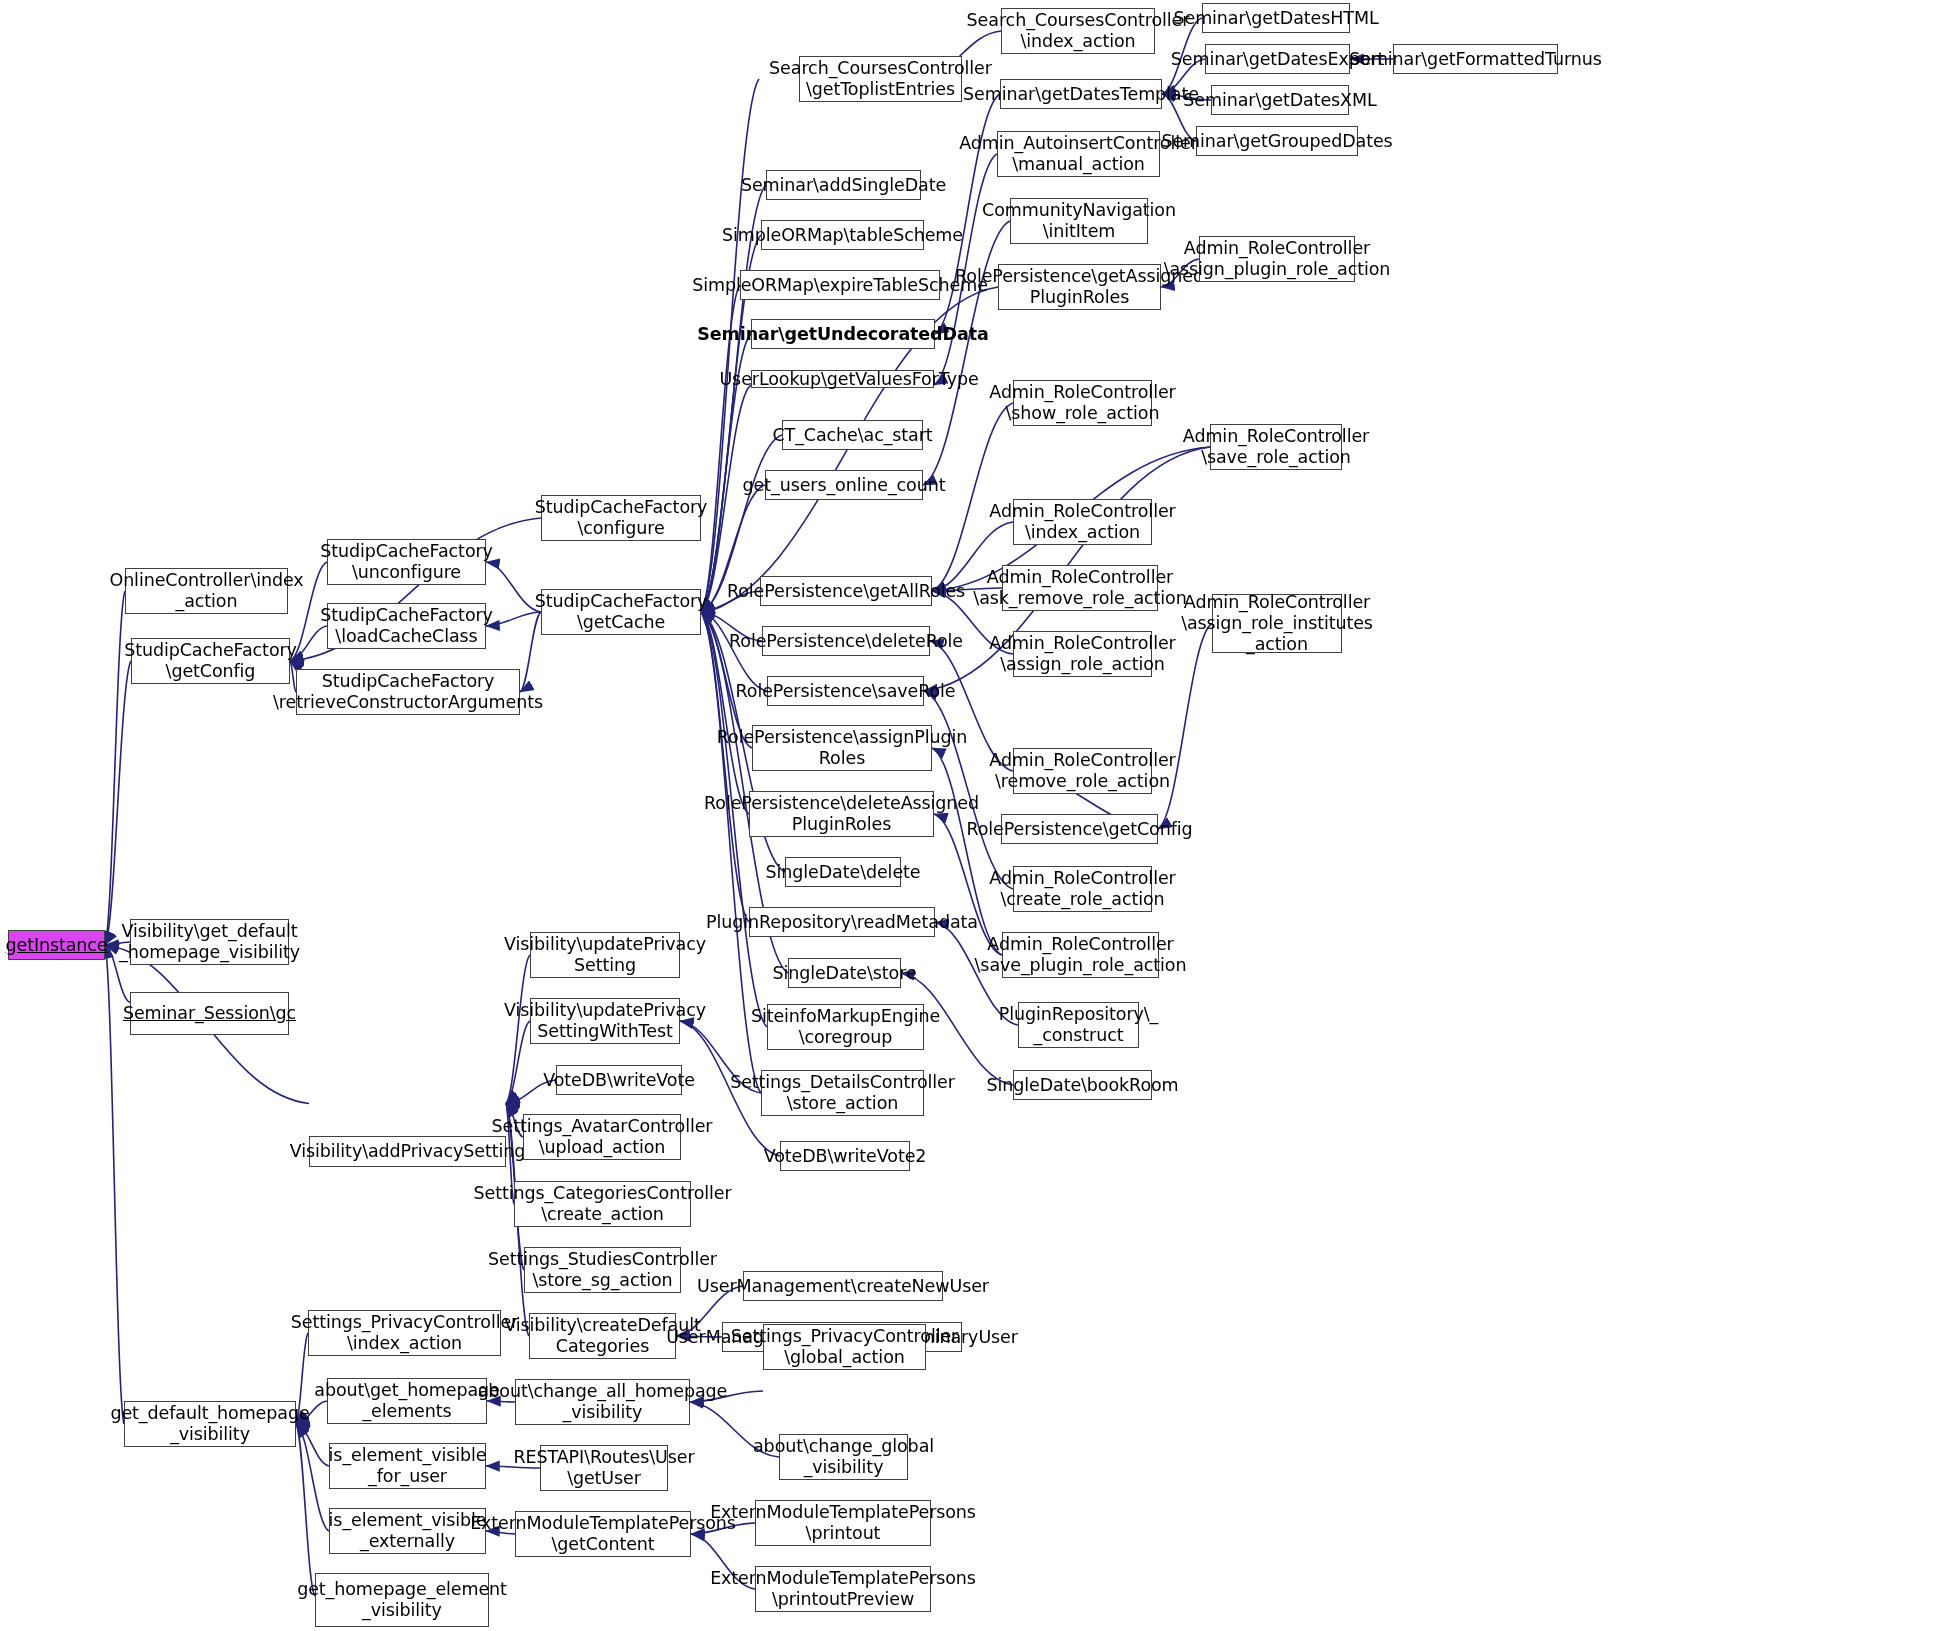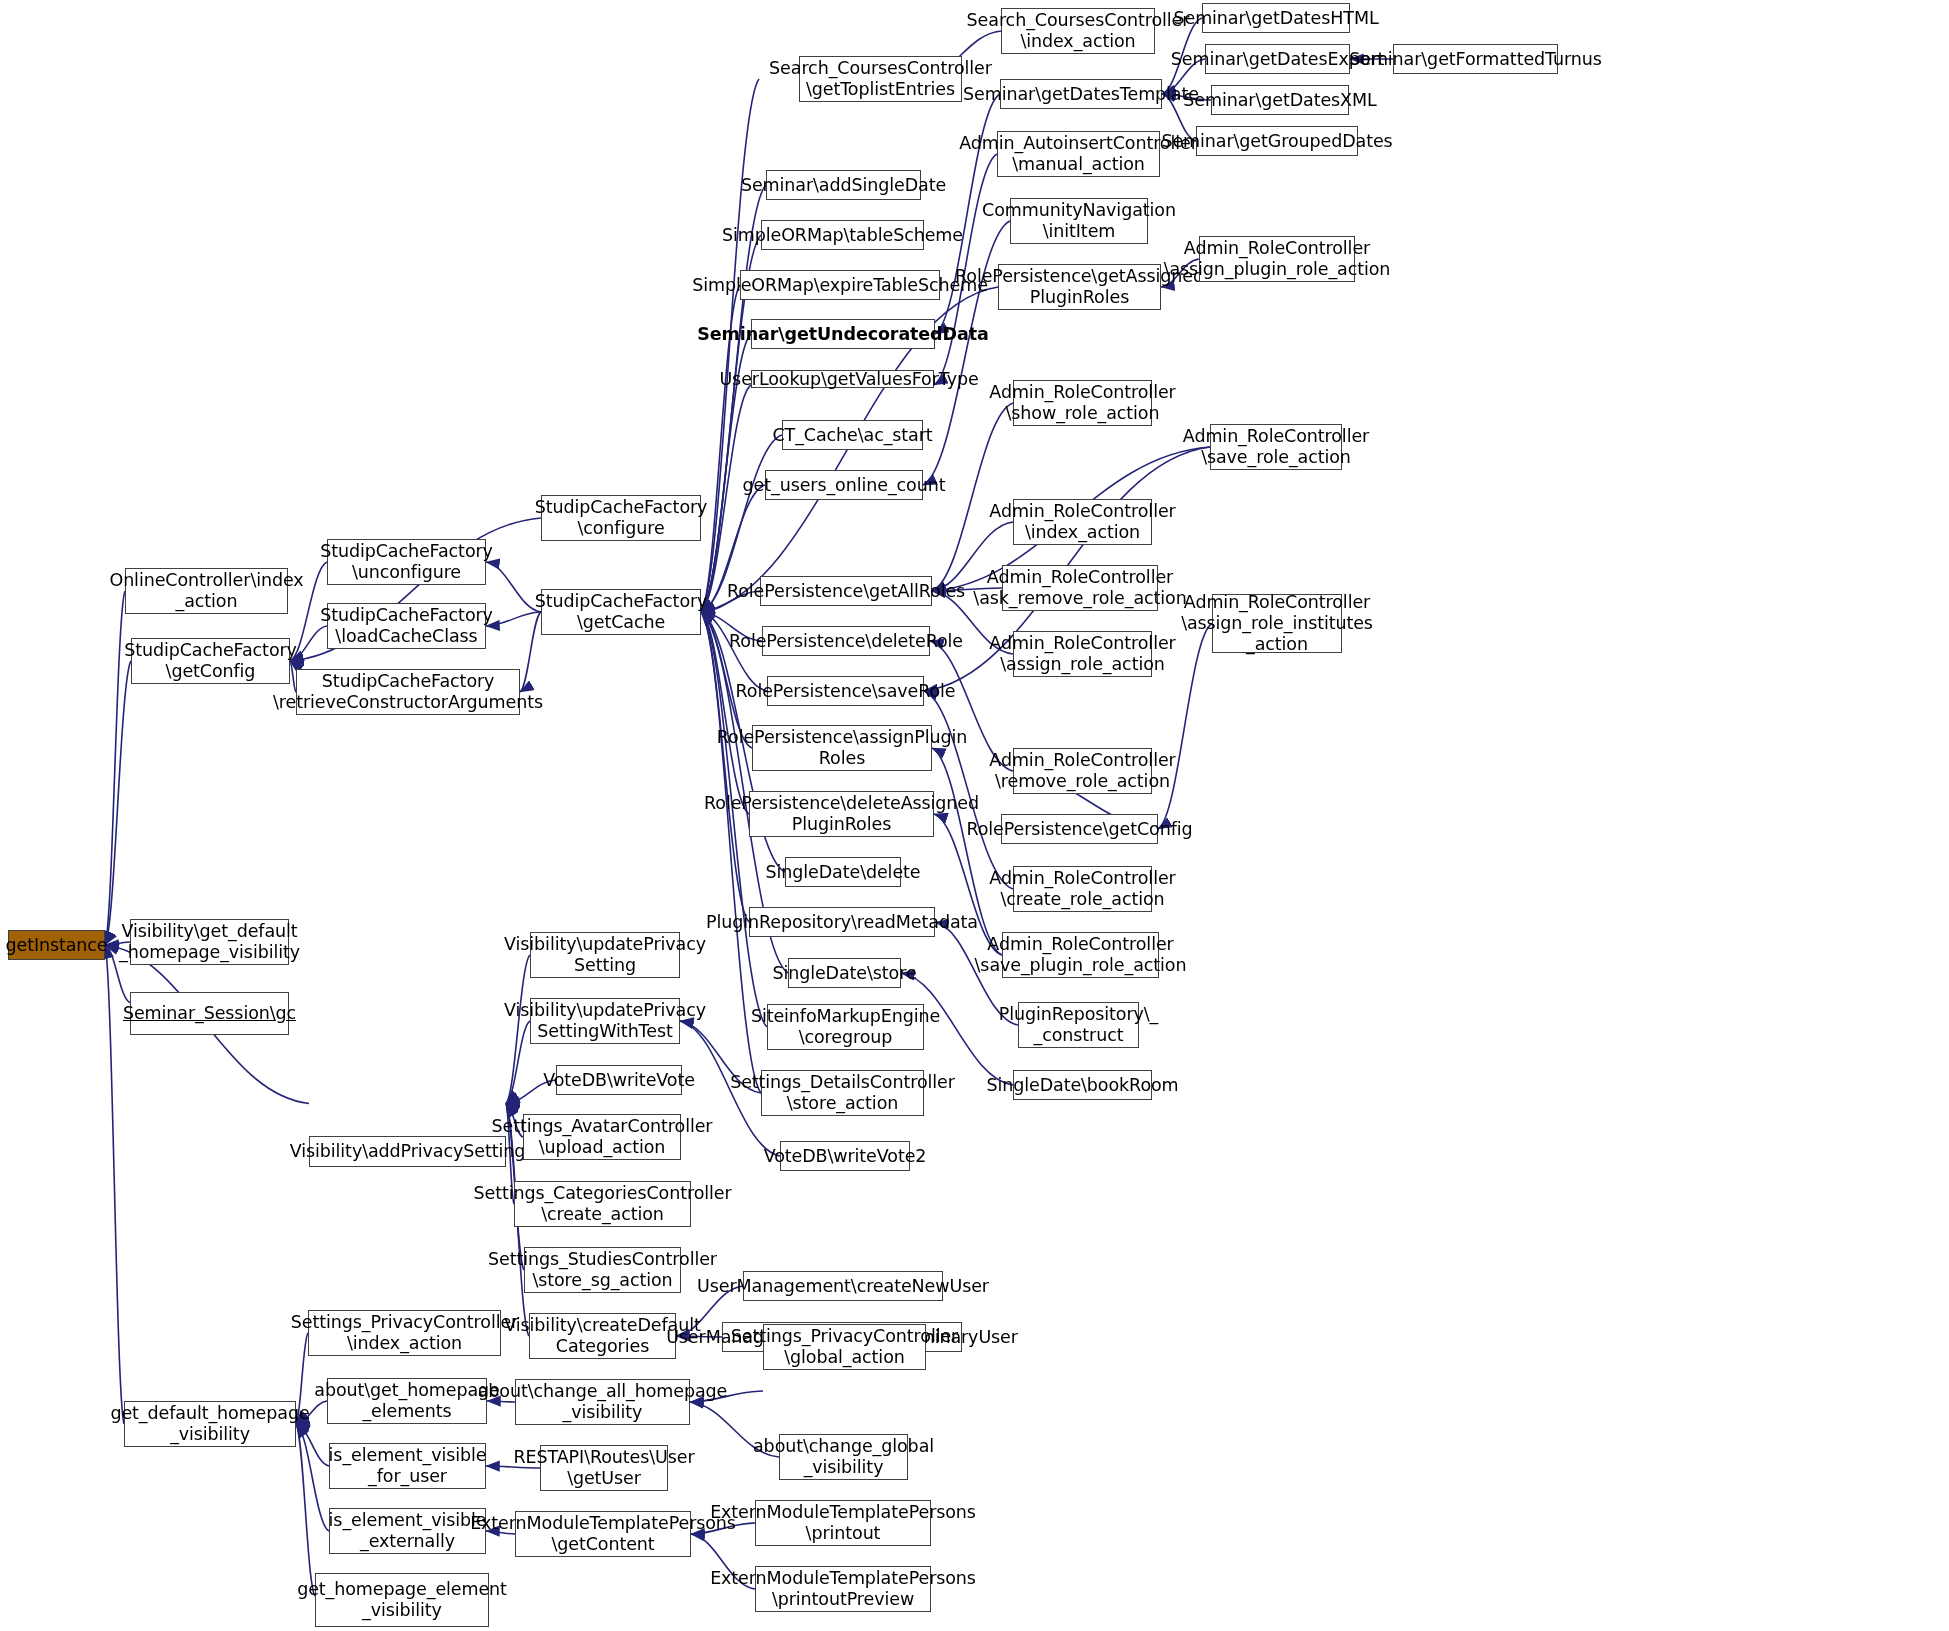--- a/index.html
+++ b/index.html
@@ -35,22 +35,23 @@
     justify-content: center;
     text-align: center;
     font-size: 17.5px;
     line-height: 1.19;
     letter-spacing: -0.1px;
     white-space: pre-line;
     padding: 1px 3px;
     z-index: 5;
   }
   .node.root {
-    background: #a16207;
+    background: #d946ef;
     border-color: #404040;
+    text-decoration: underline;
   }
 </style>
 </head>
 <body>
 
 <div id="canvas">
   <svg id="edge-layer" viewBox="0 0 1949 1631" xmlns="http://www.w3.org/2000/svg">
     <defs>
       <marker id="arrowhead" markerWidth="9" markerHeight="7" refX="8.6" refY="3.5" orient="auto" markerUnits="strokeWidth">
         <polygon points="0 0, 9 3.5, 0 7" fill="#242477"></polygon>

